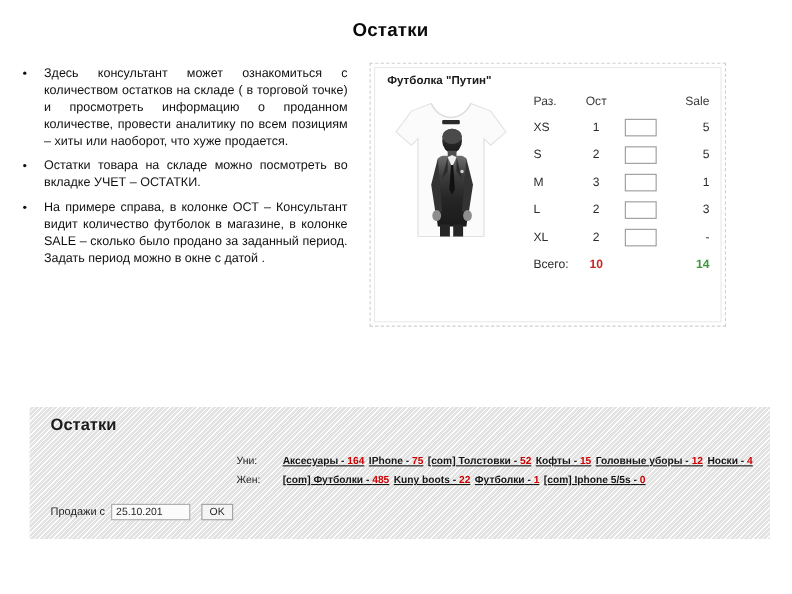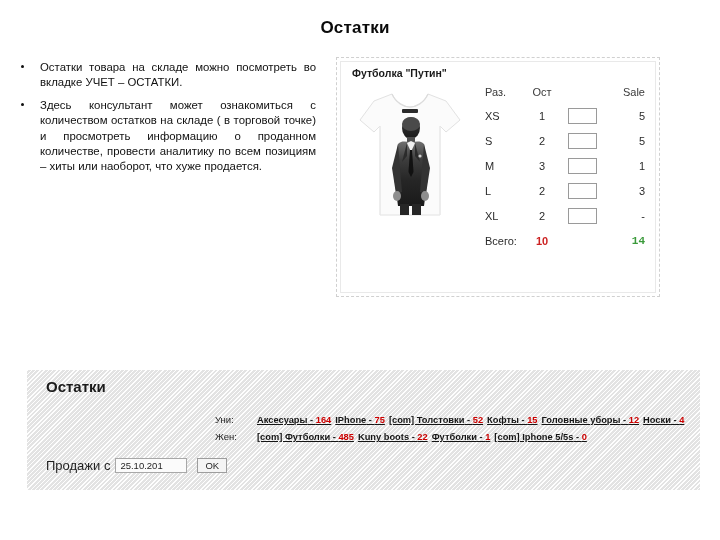--- a/index.html
+++ b/index.html
@@ -168,21 +168,21 @@
   }
   .bp-salesrow {
     position: absolute;
     left: 19px;
     top: 88px;
     display: flex;
     align-items: center;
     gap: 5px;
   }
   .bp-saleslabel {
-    font-size: 13px;
+    font-size: 10px;
     color: #1f1f1f;
     white-space: nowrap;
   }
   .date-input {
     display: inline-block;
     min-width: 62px;
     padding: 1px 4px;
     font-size: 9.5px;
     background: #fbfbfb;
     border: 1px solid #a8a8a8;
@@ -231,25 +231,29 @@
   .cat-item .cdash { color: #151515; }
 </style>
 </head>
 <body>
 
 <div class="slide-title">Остатки</div>
 
 <div class="bullets">
   <div class="bullet">
     <span class="dot"></span>
-    <span>Остатки товара на складе можно посмотреть во вкладке УЧЕТ – ОСТАТКИ.</span>
+    <span>Здесь консультант может ознакомиться с количеством остатков на складе ( в торговой точке) и просмотреть информацию о проданном количестве, провести аналитику по всем позициям – хиты или наоборот, что хуже продается.</span>
   </div>
   <div class="bullet">
     <span class="dot"></span>
-    <span>Здесь консультант может ознакомиться с количеством остатков на складе ( в торговой точке) и просмотреть информацию о проданном количестве, провести аналитику по всем позициям – хиты или наоборот, что хуже продается.</span>
+    <span>Остатки товара на складе можно посмотреть во вкладке УЧЕТ – ОСТАТКИ.</span>
+  </div>
+  <div class="bullet">
+    <span class="dot"></span>
+    <span>На примере справа, в колонке ОСТ – Консультант видит количество футболок в магазине, в колонке SALE – сколько было продано за заданный период. Задать период можно в окне с датой .</span>
   </div>
 </div>
 
 <div class="stock-card">
   <div class="card-title">Футболка "Путин"</div>
 
   <div class="shirt-wrap">
     <svg width="112" height="140" viewBox="0 0 112 140" xmlns="http://www.w3.org/2000/svg">
       <defs>
         <linearGradient id="pg" x1="0" y1="0" x2="0" y2="1">
@@ -337,21 +341,21 @@
       <tr>
         <td class="col-size">XL</td>
         <td class="col-ost">2</td>
         <td class="col-box"><span class="inputbox"></span></td>
         <td class="col-sale">-</td>
       </tr>
       <tr>
         <td class="col-size total-label">Всего:</td>
         <td class="col-ost total-ost" id="totOst" style="color: rgb(204, 34, 34);">10</td>
         <td class="col-box"></td>
-        <td class="col-sale total-sale" id="totSale" style="color: rgb(58, 154, 58); font-family: Liberation Mono, monospace;">14</td>
+        <td class="col-sale total-sale" id="totSale" style="color: rgb(58, 154, 58);">14</td>
       </tr>
     </tbody>
   </table>
 </div>
 
 <div class="bottom-panel">
   <div class="bp-title">Остатки</div>
 
 
   <div class="bp-salesrow">

